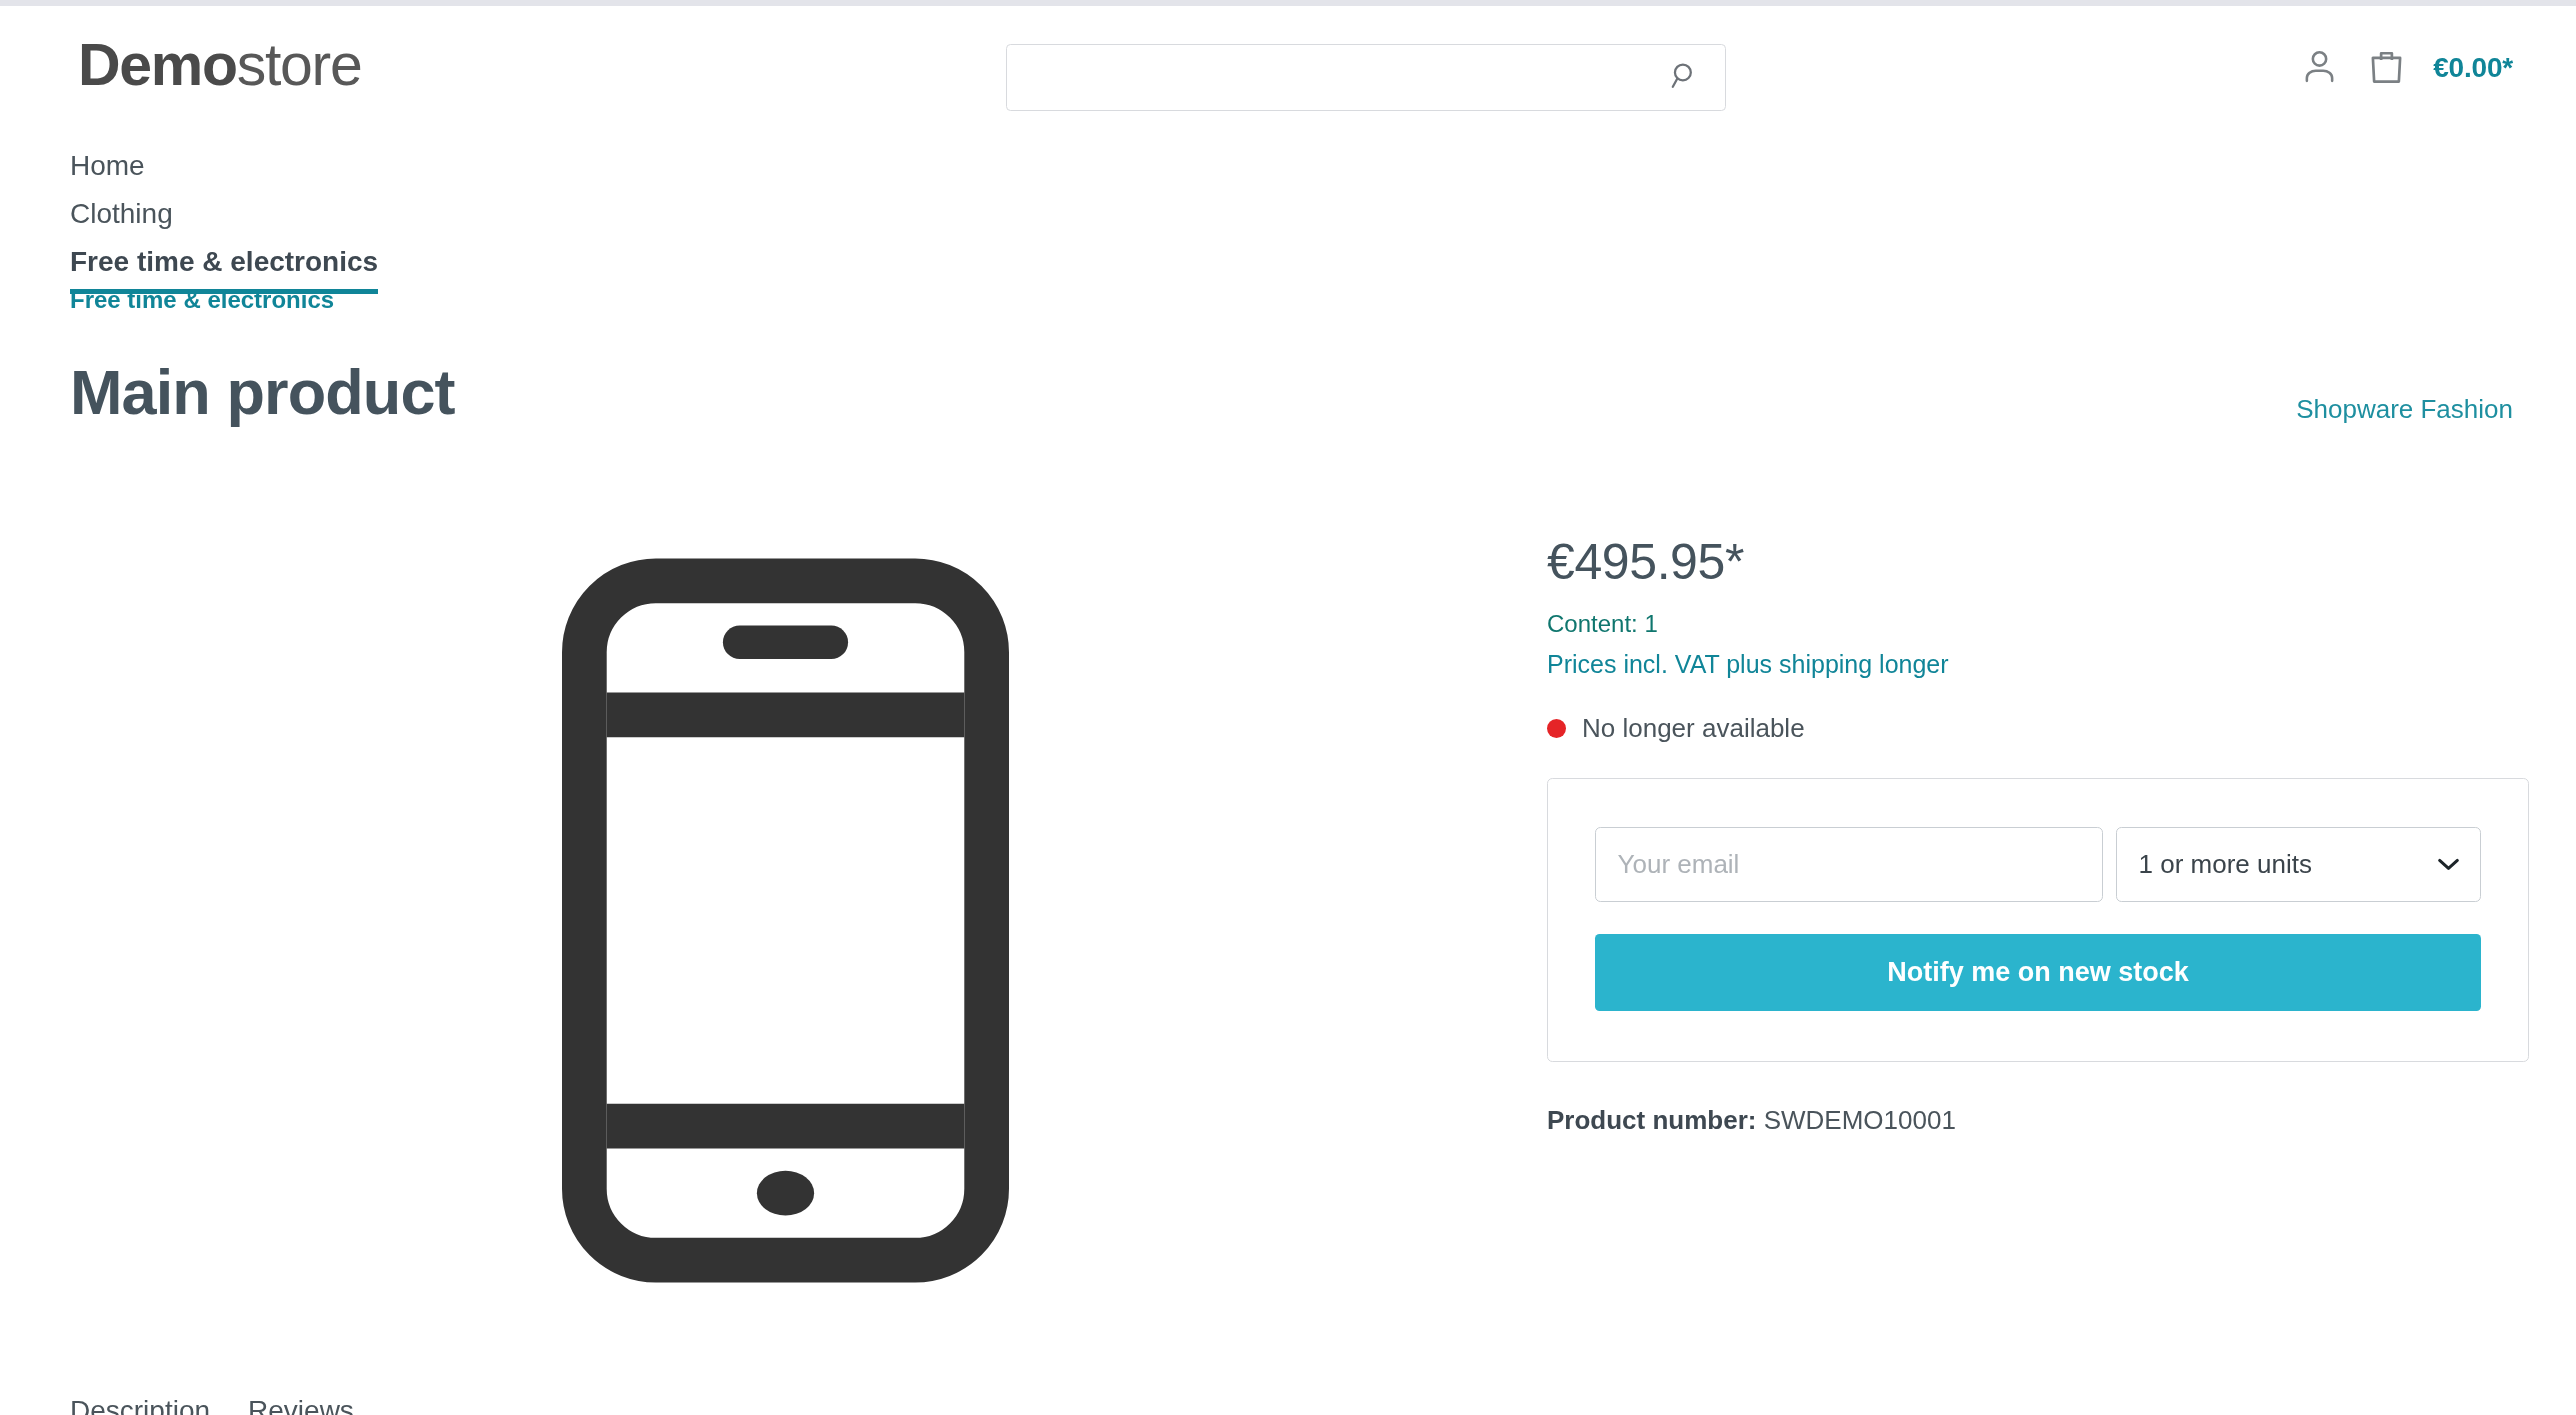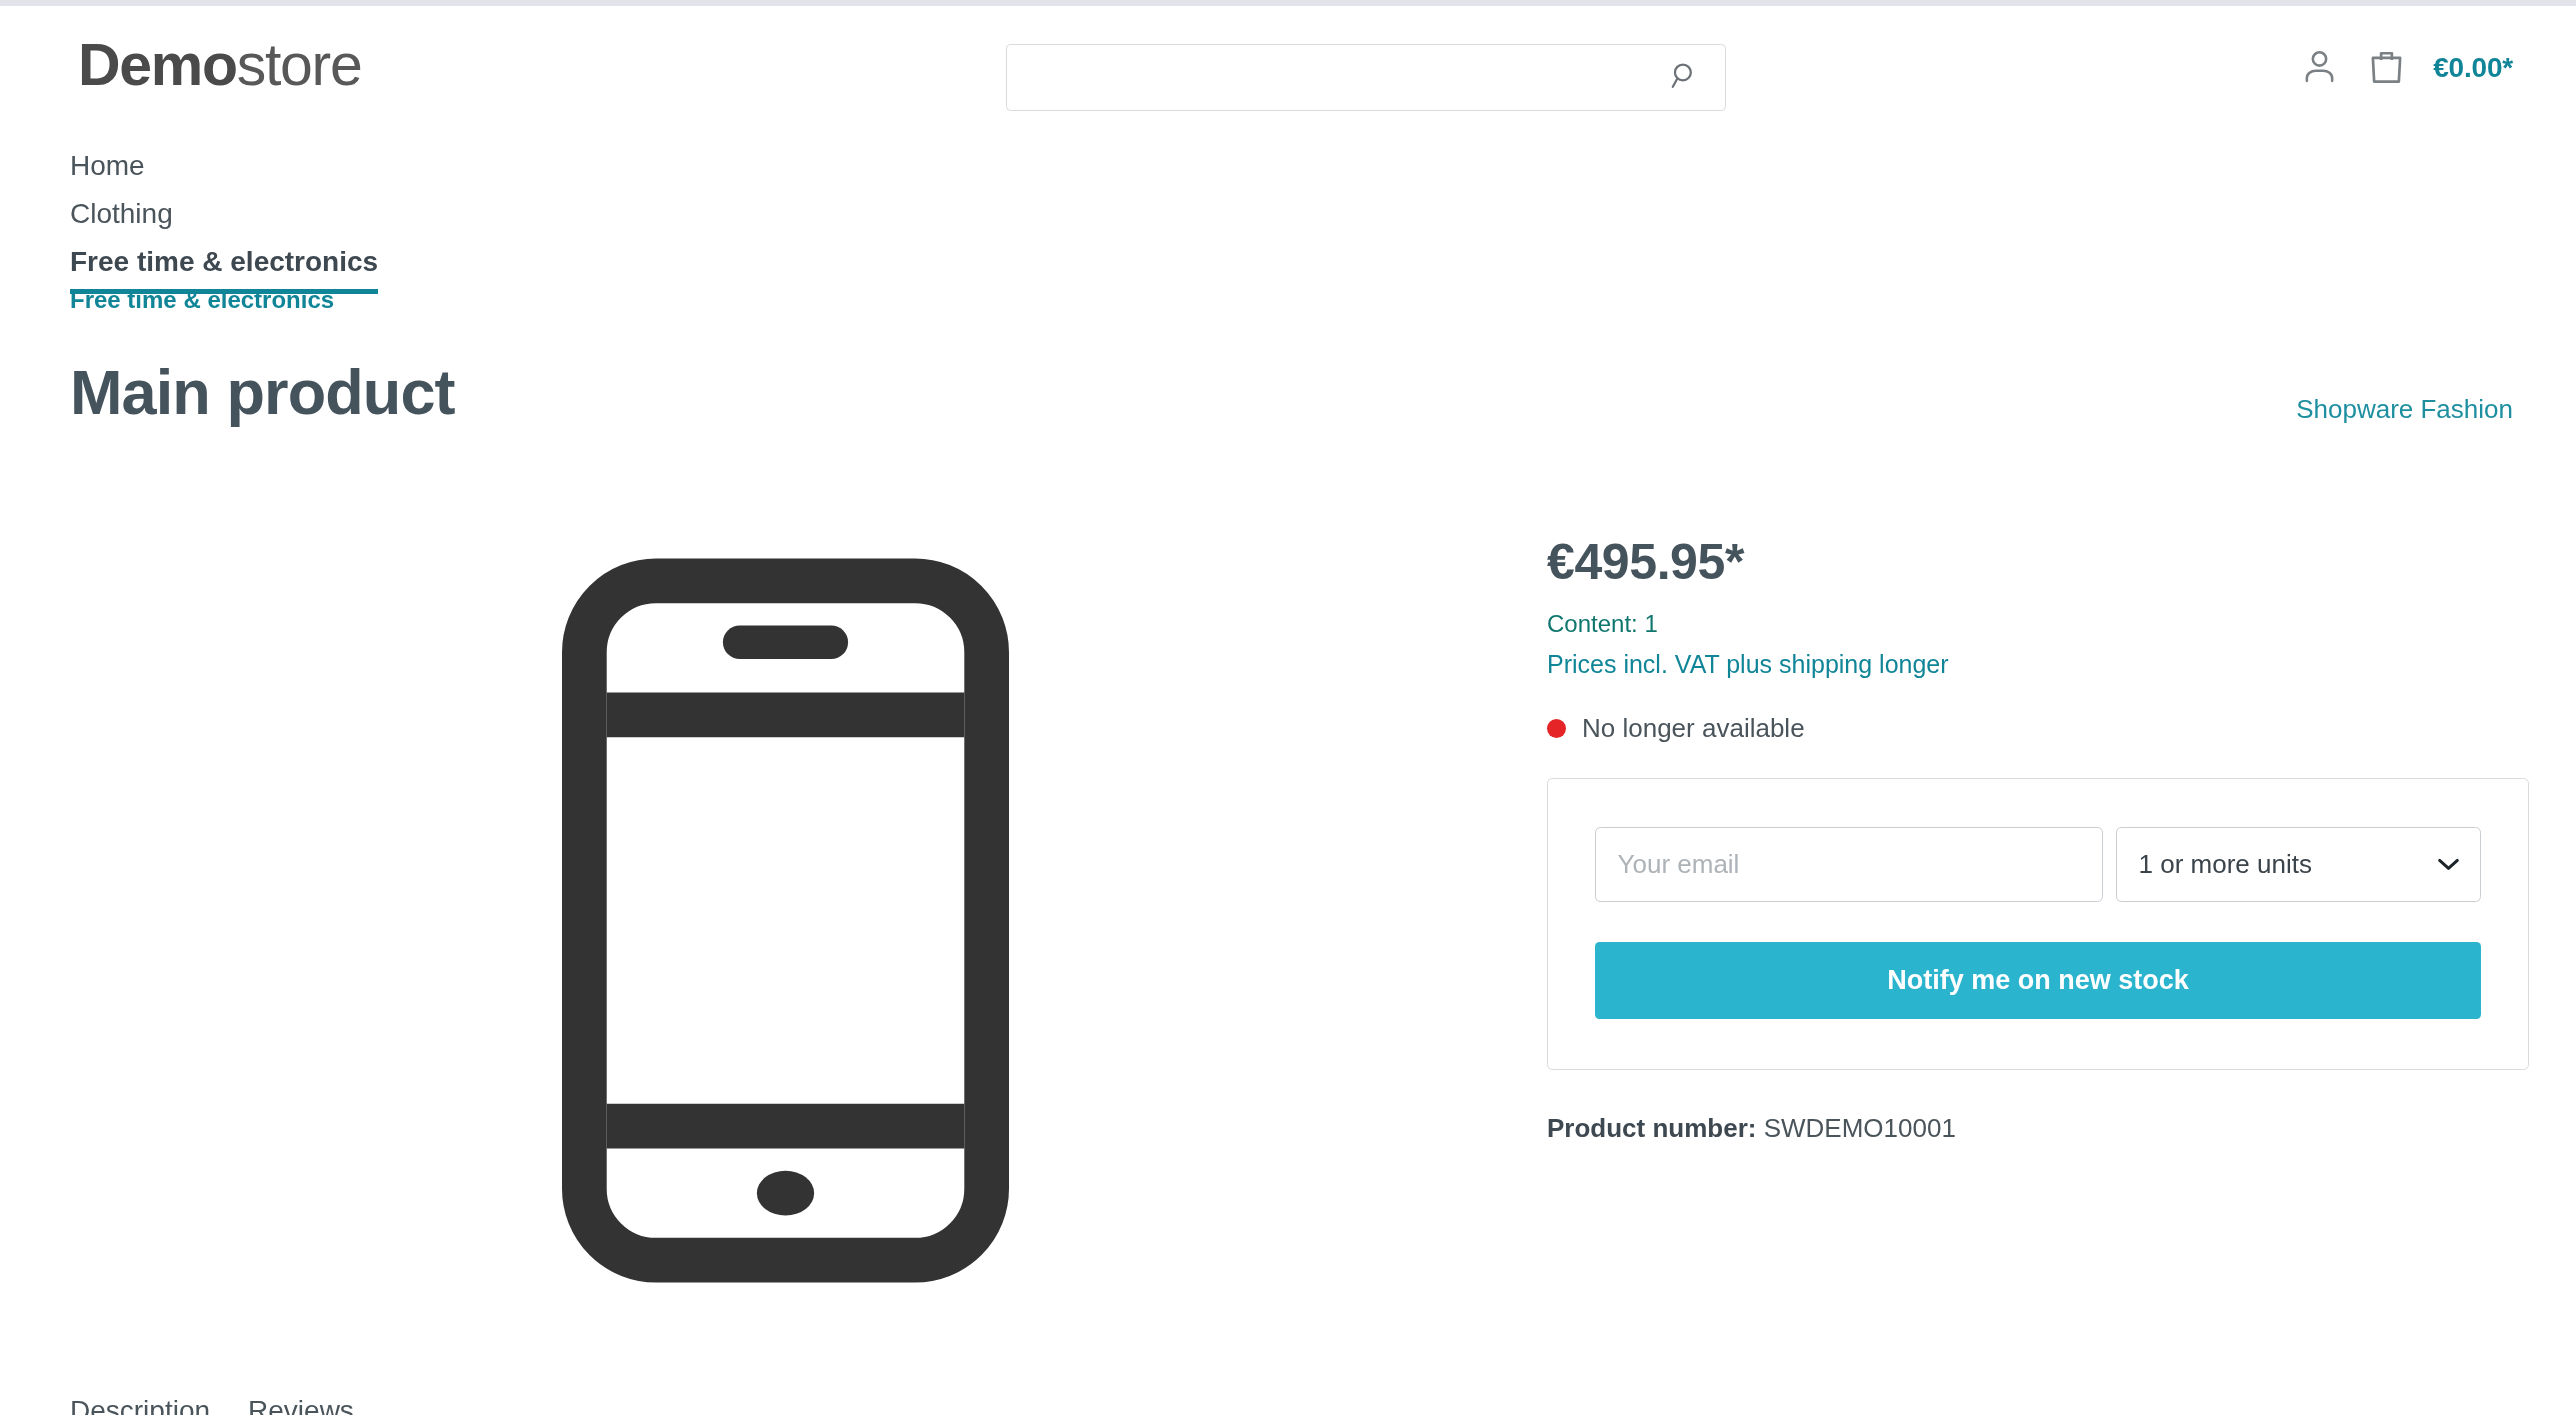--- a/index.html
+++ b/index.html
@@ -223,21 +223,21 @@
   
   .buy-col {
     position: absolute;
     left: 1547px;
     top: 537px;
     width: 984px;
   }
 
   .price {
     font-size: 50px;
-    font-weight: bold;
+    font-weight: normal;
     color: #45535d;
     letter-spacing: -0.4px;
     line-height: 1;
     margin: 0 0 23px 0;
     white-space: nowrap;
   }
   .content-line {
     font-size: 24px;
     color: #0f766e;
     margin-bottom: 11.6px;
@@ -274,21 +274,21 @@
     width: 982px;
     box-sizing: border-box;
     border: 1.8px solid #d8dade;
     border-radius: 5.4px;
     background: #fff;
     padding: 48px 47px 50px 47px;
   }
   .notify-row {
     display: flex;
     gap: 13px;
-    margin-bottom: 40px;
+    margin-bottom: 32px;
   }
   .email-input {
     flex: 1 1 auto;
     width: 519px;
     height: 75px;
     box-sizing: border-box;
     border: 1.8px solid #c9ced3;
     border-radius: 5.4px;
     padding: 0 21.5px;
     font-family: "Liberation Sans", sans-serif;

